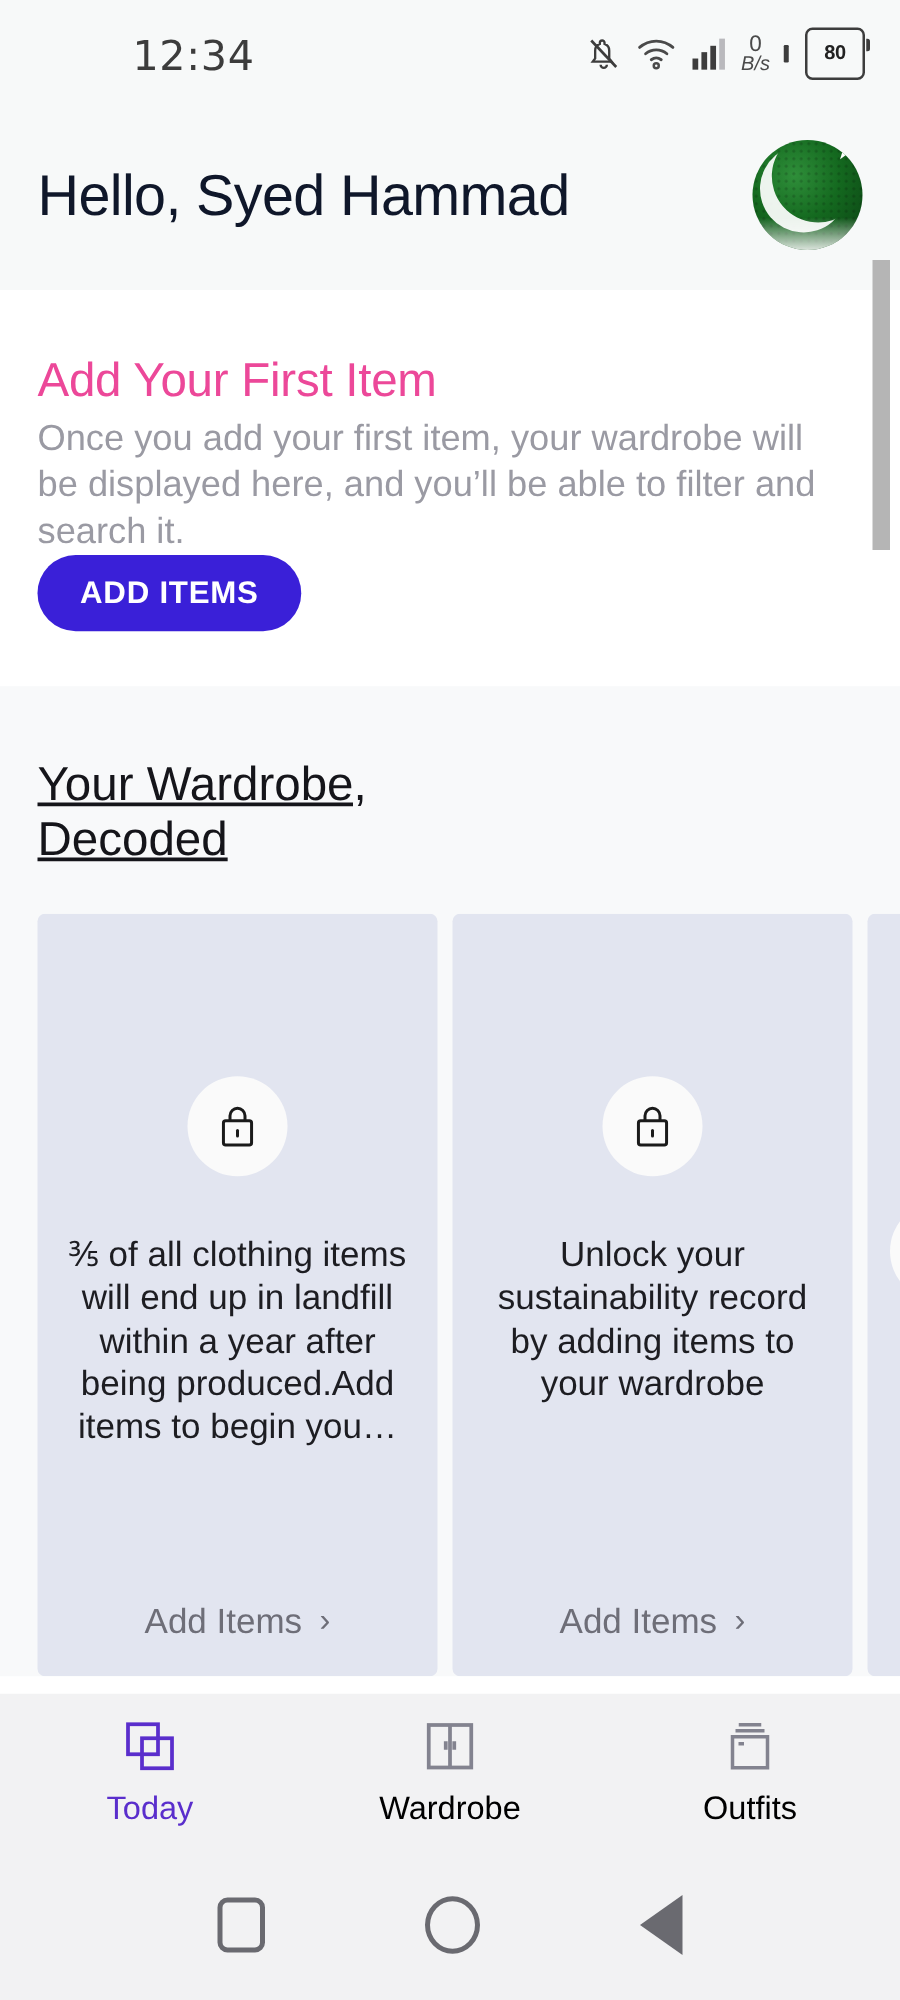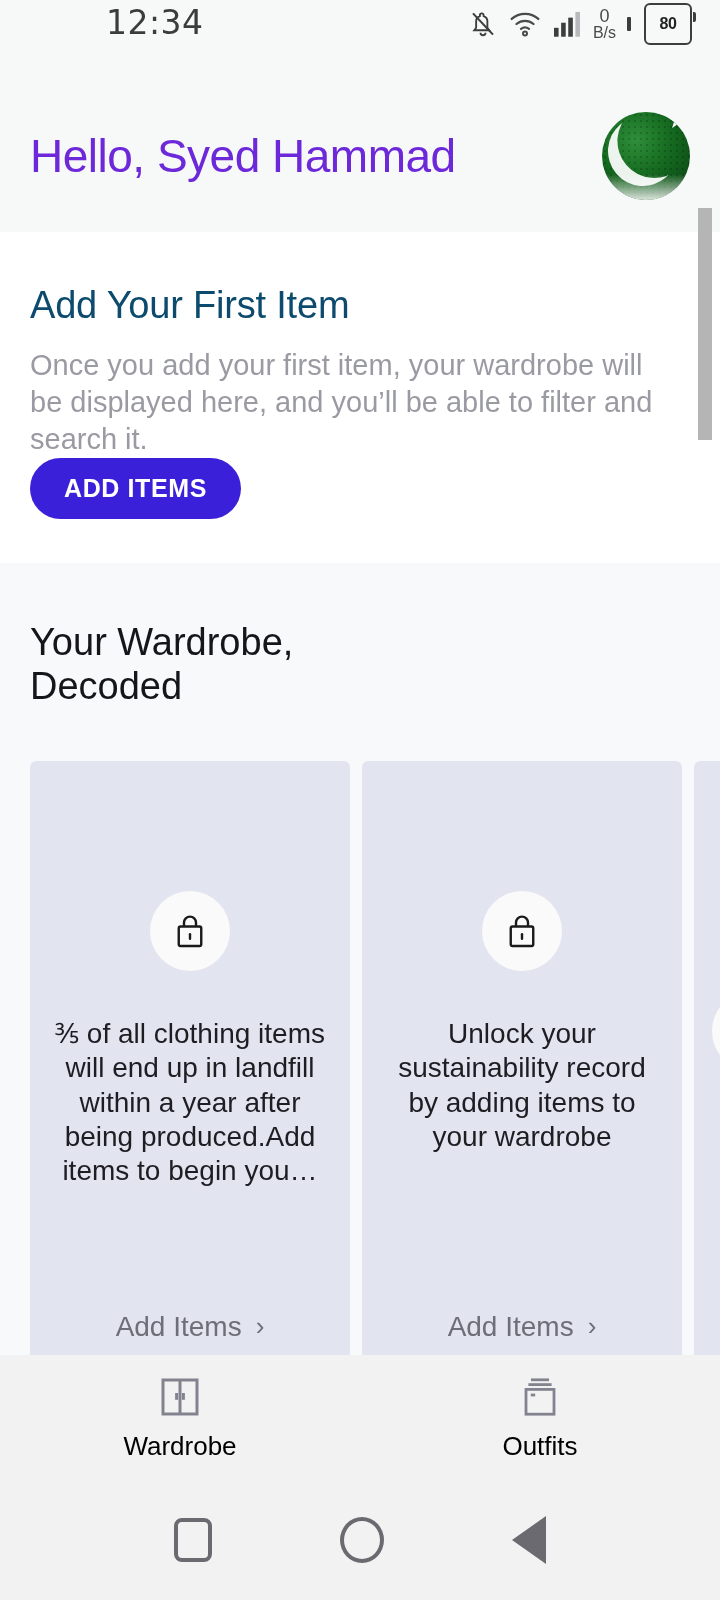--- a/index.html
+++ b/index.html
@@ -7,58 +7,58 @@
     width:720px; height:1600px;
     font-family:"Liberation Sans", sans-serif;
     background:#ffffff;
     overflow:hidden;
   }
   #phone { position:relative; width:720px; height:1600px; background:#fff; }
 
   
   .statusbar {
     height:80px; background:#F7F9F9;
-    display:flex; align-items:flex-start;
-    padding:3px 28px;
+    display:flex; align-items:flex-end;
+    padding:16px 28px;
   }
   .sb-time {
     font-size:33px; color:#3c3c3c; letter-spacing:.5px;
     margin-left:78px; font-family:"DejaVu Sans", sans-serif;
   }
   .sb-right {
     margin-left:auto; display:flex; align-items:center; gap:11px;
   }
   .sb-ico { display:block; }
   .sb-netspeed {
     display:flex; flex-direction:column; align-items:center;
     line-height:1; color:#4a4a4a; margin-left:-2px;
   }
   .sb-netspeed .num { font-size:18px; }
-  .sb-netspeed .unit { font-size:16px; }
+  .sb-netspeed .unit { font-size:16px;font-style:italic; }
   .battery {
     position:relative; width:48px; height:42px;
     border:2.5px solid #3d3d3d; border-radius:6px;
     display:flex; align-items:center; justify-content:center;
   }
   .battery::after {
     content:""; position:absolute; right:-6px; top:7px;
     width:3px; height:10px; background:#3d3d3d; border-radius:0 2px 2px 0;
   }
   .battery .lvl { font-size:16px; font-weight:bold; color:#222; letter-spacing:-.3px; }
   .batt-tick {
     width:4px; height:14px; background:#3d3d3d; border-radius:1px; margin-right:2px;
   }
 
   
   .header {
     height:152px; background:#F7F9F9;
     display:flex; align-items:center; padding:0 30px;
   }
   .greeting {
-    font-size:46px; color:#6d28d9; font-weight:400;
+    font-size:46px; color:#0f172a; font-weight:400;
     font-family:"Liberation Sans", sans-serif;
     letter-spacing:-.5px; white-space:nowrap;
   }
   .avatar {
     margin-left:auto; width:88px; height:88px; border-radius:50%;
     overflow:hidden; position:relative; flex:none;
     background:radial-gradient(circle at 38% 32%, #2f8f3a 0%, #14691f 45%, #0a3d12 100%);
   }
   .avatar .crescent {
     position:absolute; left:6px; top:4px; width:70px; height:70px;
@@ -77,39 +77,39 @@
   }
   .avatar .dots {
     position:absolute; inset:0;
     background-image:radial-gradient(rgba(0,0,0,.18) 1px, transparent 1.4px);
     background-size:6px 6px;
   }
 
   
   .card-white { background:#ffffff; padding:52px 30px 44px 30px; }
   .h-title {
-    font-size:38px; color:#0c4a6e; font-weight:400;
-    letter-spacing:-.2px; margin-bottom:20px;
+    font-size:38px; color:#ec4899; font-weight:400;
+    letter-spacing:-.2px; margin-bottom:6px;
   }
   .h-body {
     font-size:29px; line-height:1.28; color:#9a9aa3; font-weight:400;
     max-width:640px; 
   }
   .btn-primary {
     display:inline-block; background:#3a20d8; color:#fff;
     font-size:25px; font-weight:bold; letter-spacing:.6px;
     padding:16px 34px; border:none; border-radius:40px;
     font-family:"Liberation Sans", sans-serif; cursor:pointer;
   }
 
   
   .section { background:#F8F9FA; padding:58px 0 0 0; }
   .sec-title {
     font-size:38px; color:#15151a; line-height:1.15;
-    padding:0 30px; margin-bottom:52px; white-space:pre-line;
+    padding:0 30px; margin-bottom:36px; white-space:pre-line;text-decoration:underline;
   }
   .carousel {
     display:flex; gap:12px; padding:0 0 0 30px; overflow:hidden;
   }
   .insight-card {
     flex:none; width:320px; height:610px;
     background:#E2E5F0; border-radius:6px;
     display:flex; flex-direction:column; align-items:center;
     padding:130px 22px 34px 22px; position:relative;
   }
@@ -251,20 +251,27 @@
         <div class="lock-circle" style="margin-top:100px;"></div>
       </div>
 
     </div>
   </div>
 
   <div class="scrollbar"></div>
 
   <div class="tabbar">
 
+    <div class="tab active">
+      <svg width="48" height="48" viewBox="0 0 24 24">
+        <rect x="3.2" y="3.2" width="12" height="12" fill="none" stroke="#5a2ecc" stroke-width="1.5"></rect>
+        <rect x="8.8" y="8.8" width="12" height="12" fill="none" stroke="#5a2ecc" stroke-width="1.5"></rect>
+      </svg>
+      <span class="lbl">Today</span>
+    </div>
 
     <div class="tab">
       <svg width="48" height="48" viewBox="0 0 24 24">
         <rect x="3.5" y="3.5" width="17" height="17" fill="none" stroke="#83838f" stroke-width="1.5"></rect>
         <line x1="12" y1="3.5" x2="12" y2="20.5" stroke="#83838f" stroke-width="1.5"></line>
         <line x1="10.3" y1="10" x2="10.3" y2="13.4" stroke="#83838f" stroke-width="1.5"></line>
         <line x1="13.7" y1="10" x2="13.7" y2="13.4" stroke="#83838f" stroke-width="1.5"></line>
       </svg>
       <span class="lbl">Wardrobe</span>
     </div>

